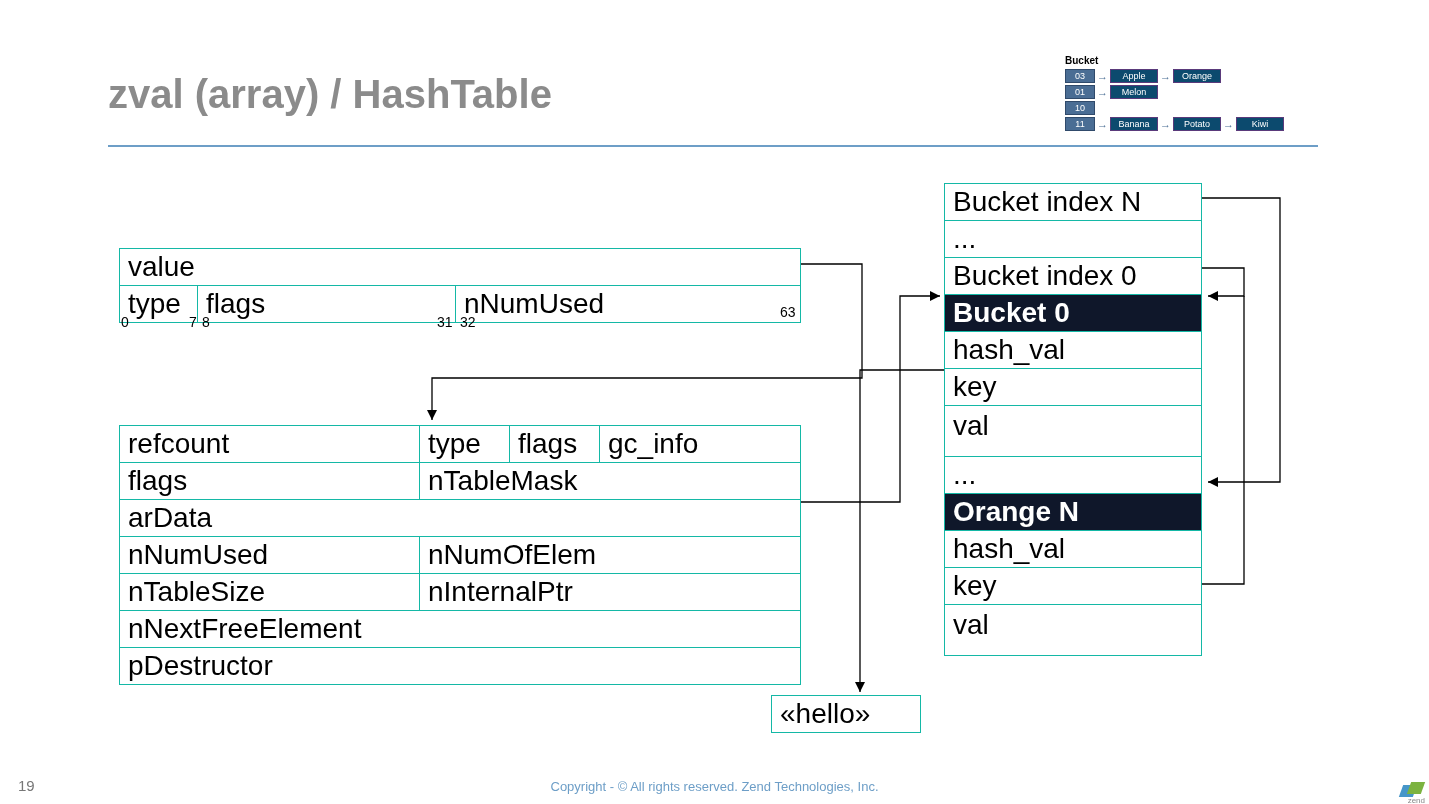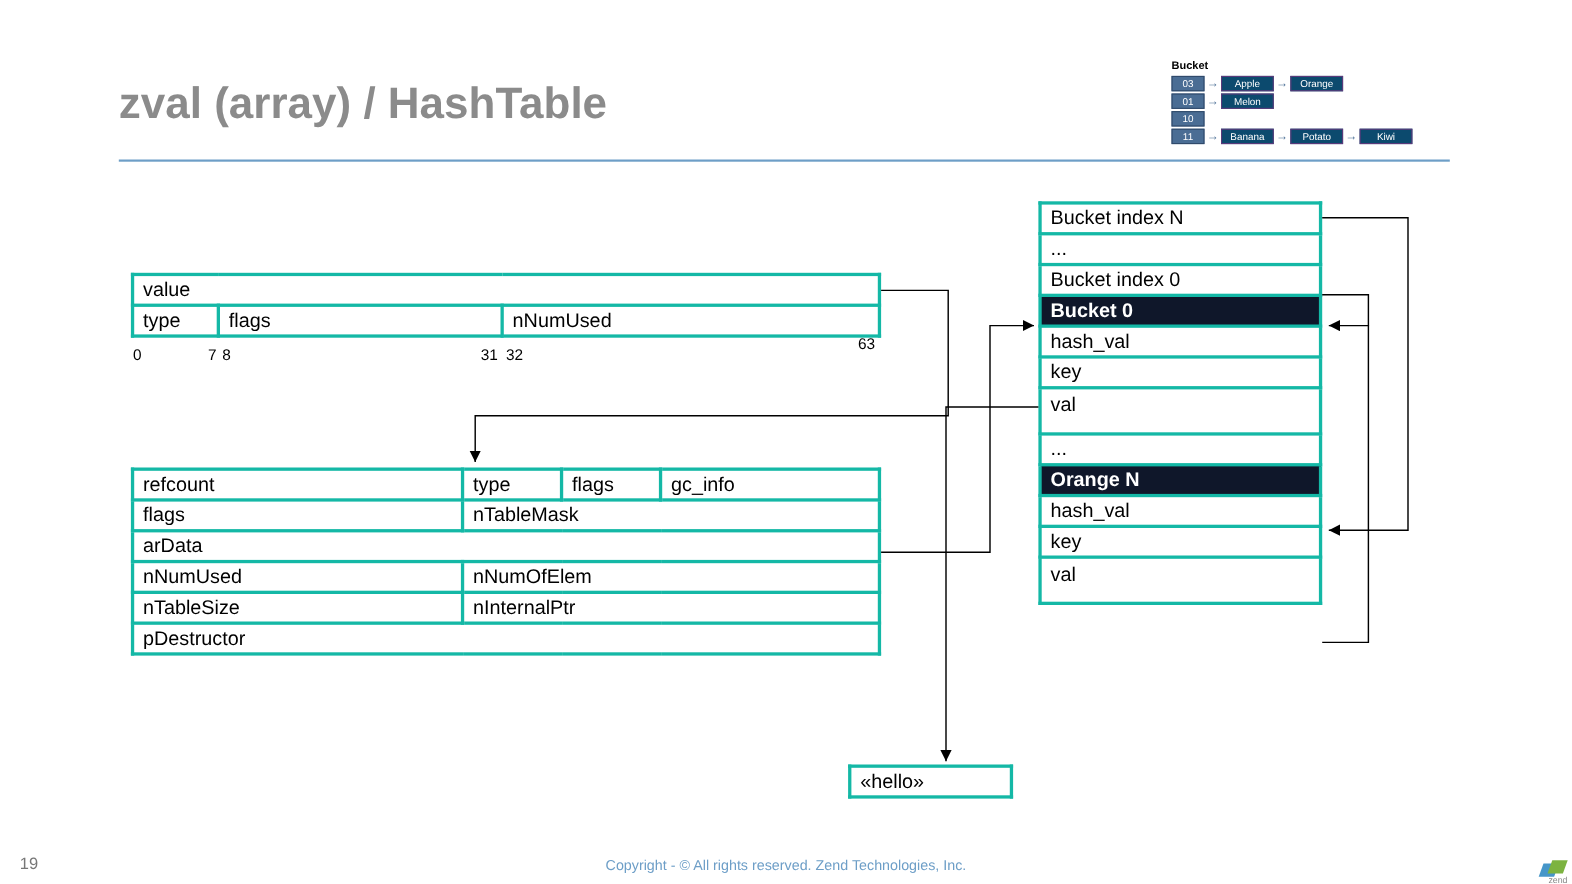--- a/index.html
+++ b/index.html
@@ -34,23 +34,23 @@
   }
   .page-num {
     position: absolute;
     left: 18px; bottom: 10px;
     font-size: 15px;
     color: #777;
   }
   
   .tbl { position: absolute; border-collapse: collapse; }
   .tbl td {
-    border: 3px solid #14b8a6;
+    border: 1px solid #14b8a6;
     padding: 2px 8px;
-    font-size: 18px;
+    font-size: 28px;
     background: #fff;
     white-space: nowrap;
   }
   .tbl .hl { background: #0f172a; color: #fff; font-weight: bold; }
   .tbl tr.tall td { padding-top: 4px; padding-bottom: 14px; }
   .bits { position: absolute; font-size: 14px; }
   
   svg.arrows { position:absolute; left:0; top:0; width:1429px; height:804px; pointer-events:none; }
   
   .mini { position:absolute; left:1065px; top:55px; font-size:10px; }
@@ -106,20 +106,23 @@
       </tr>
   <tr>
     <td>nNumUsed</td>
     <td colspan="3">nNumOfElem</td>
   </tr>
   <tr>
     <td>nTableSize</td>
     <td colspan="3">nInternalPtr</td>
   </tr>
   <tr>
+        <td colspan="4">nNextFreeElement</td>
+      </tr>
+  <tr>
         <td colspan="4">pDestructor</td>
       </tr>
 </tbody>
   </table>
 
 <table class="tbl" style="left:944px; top:183px; width:258px;">
   <tbody>
       <tr>
         <td>Bucket index N</td>
       </tr>

